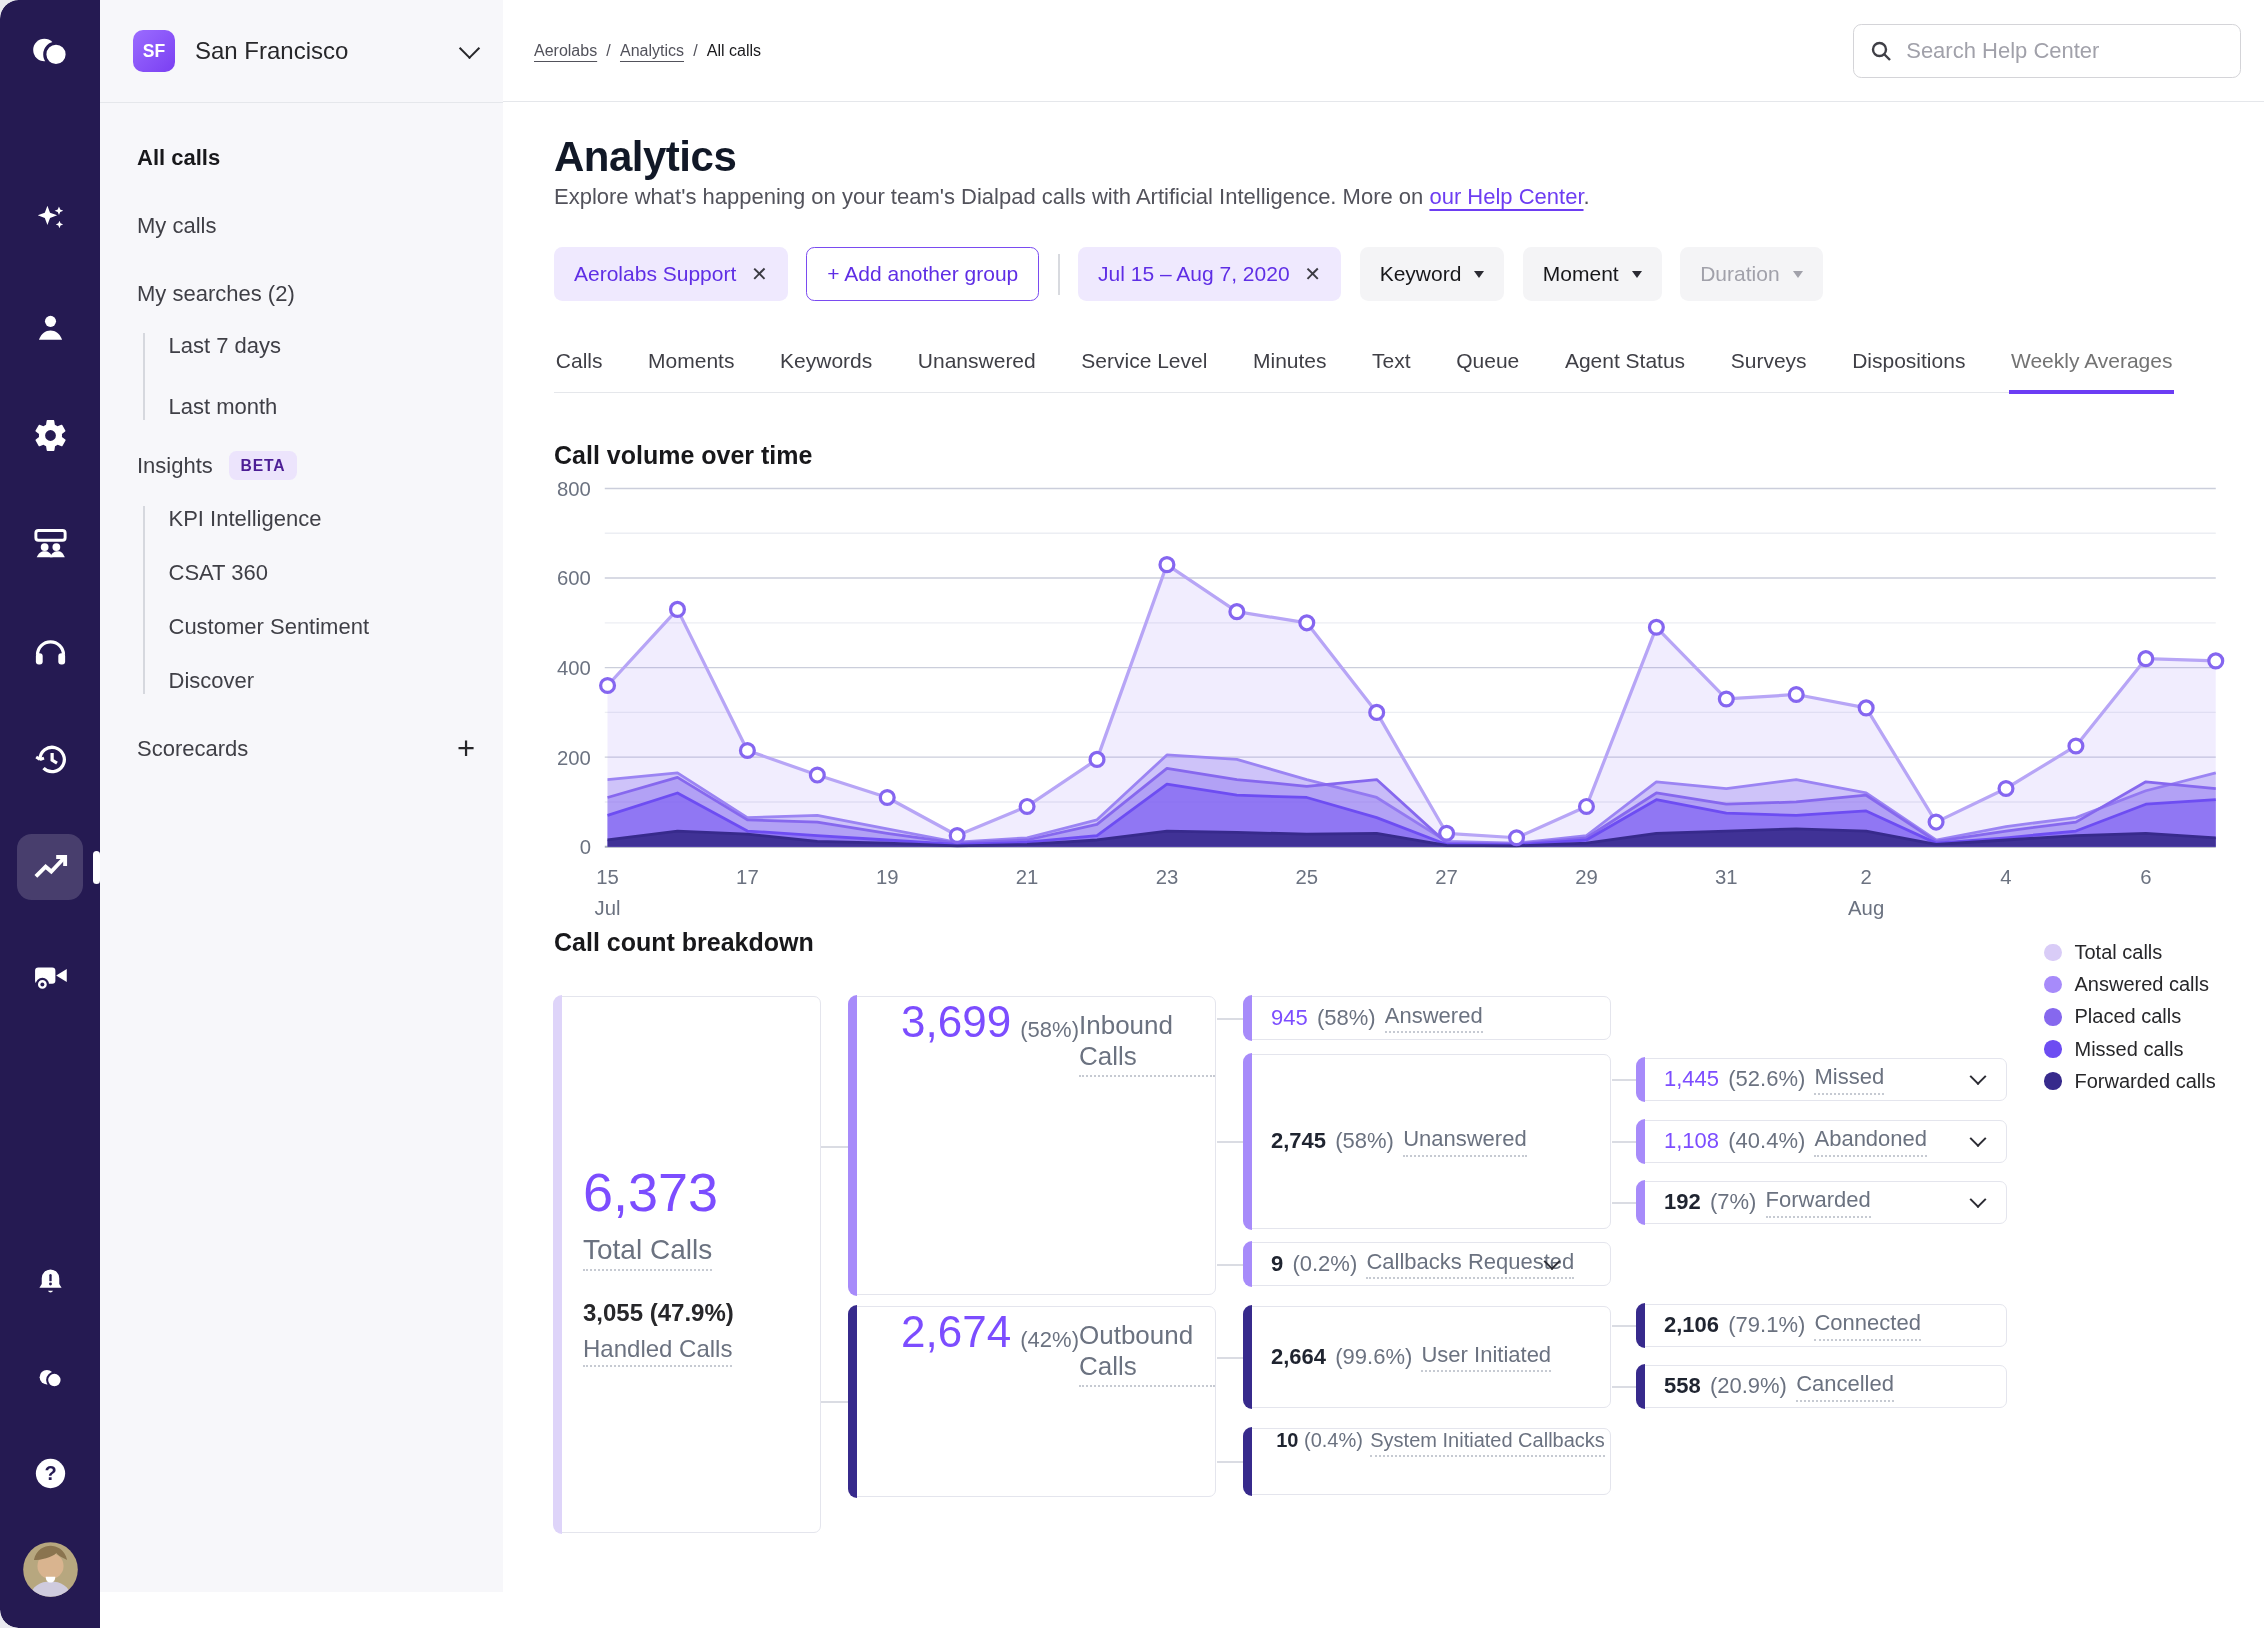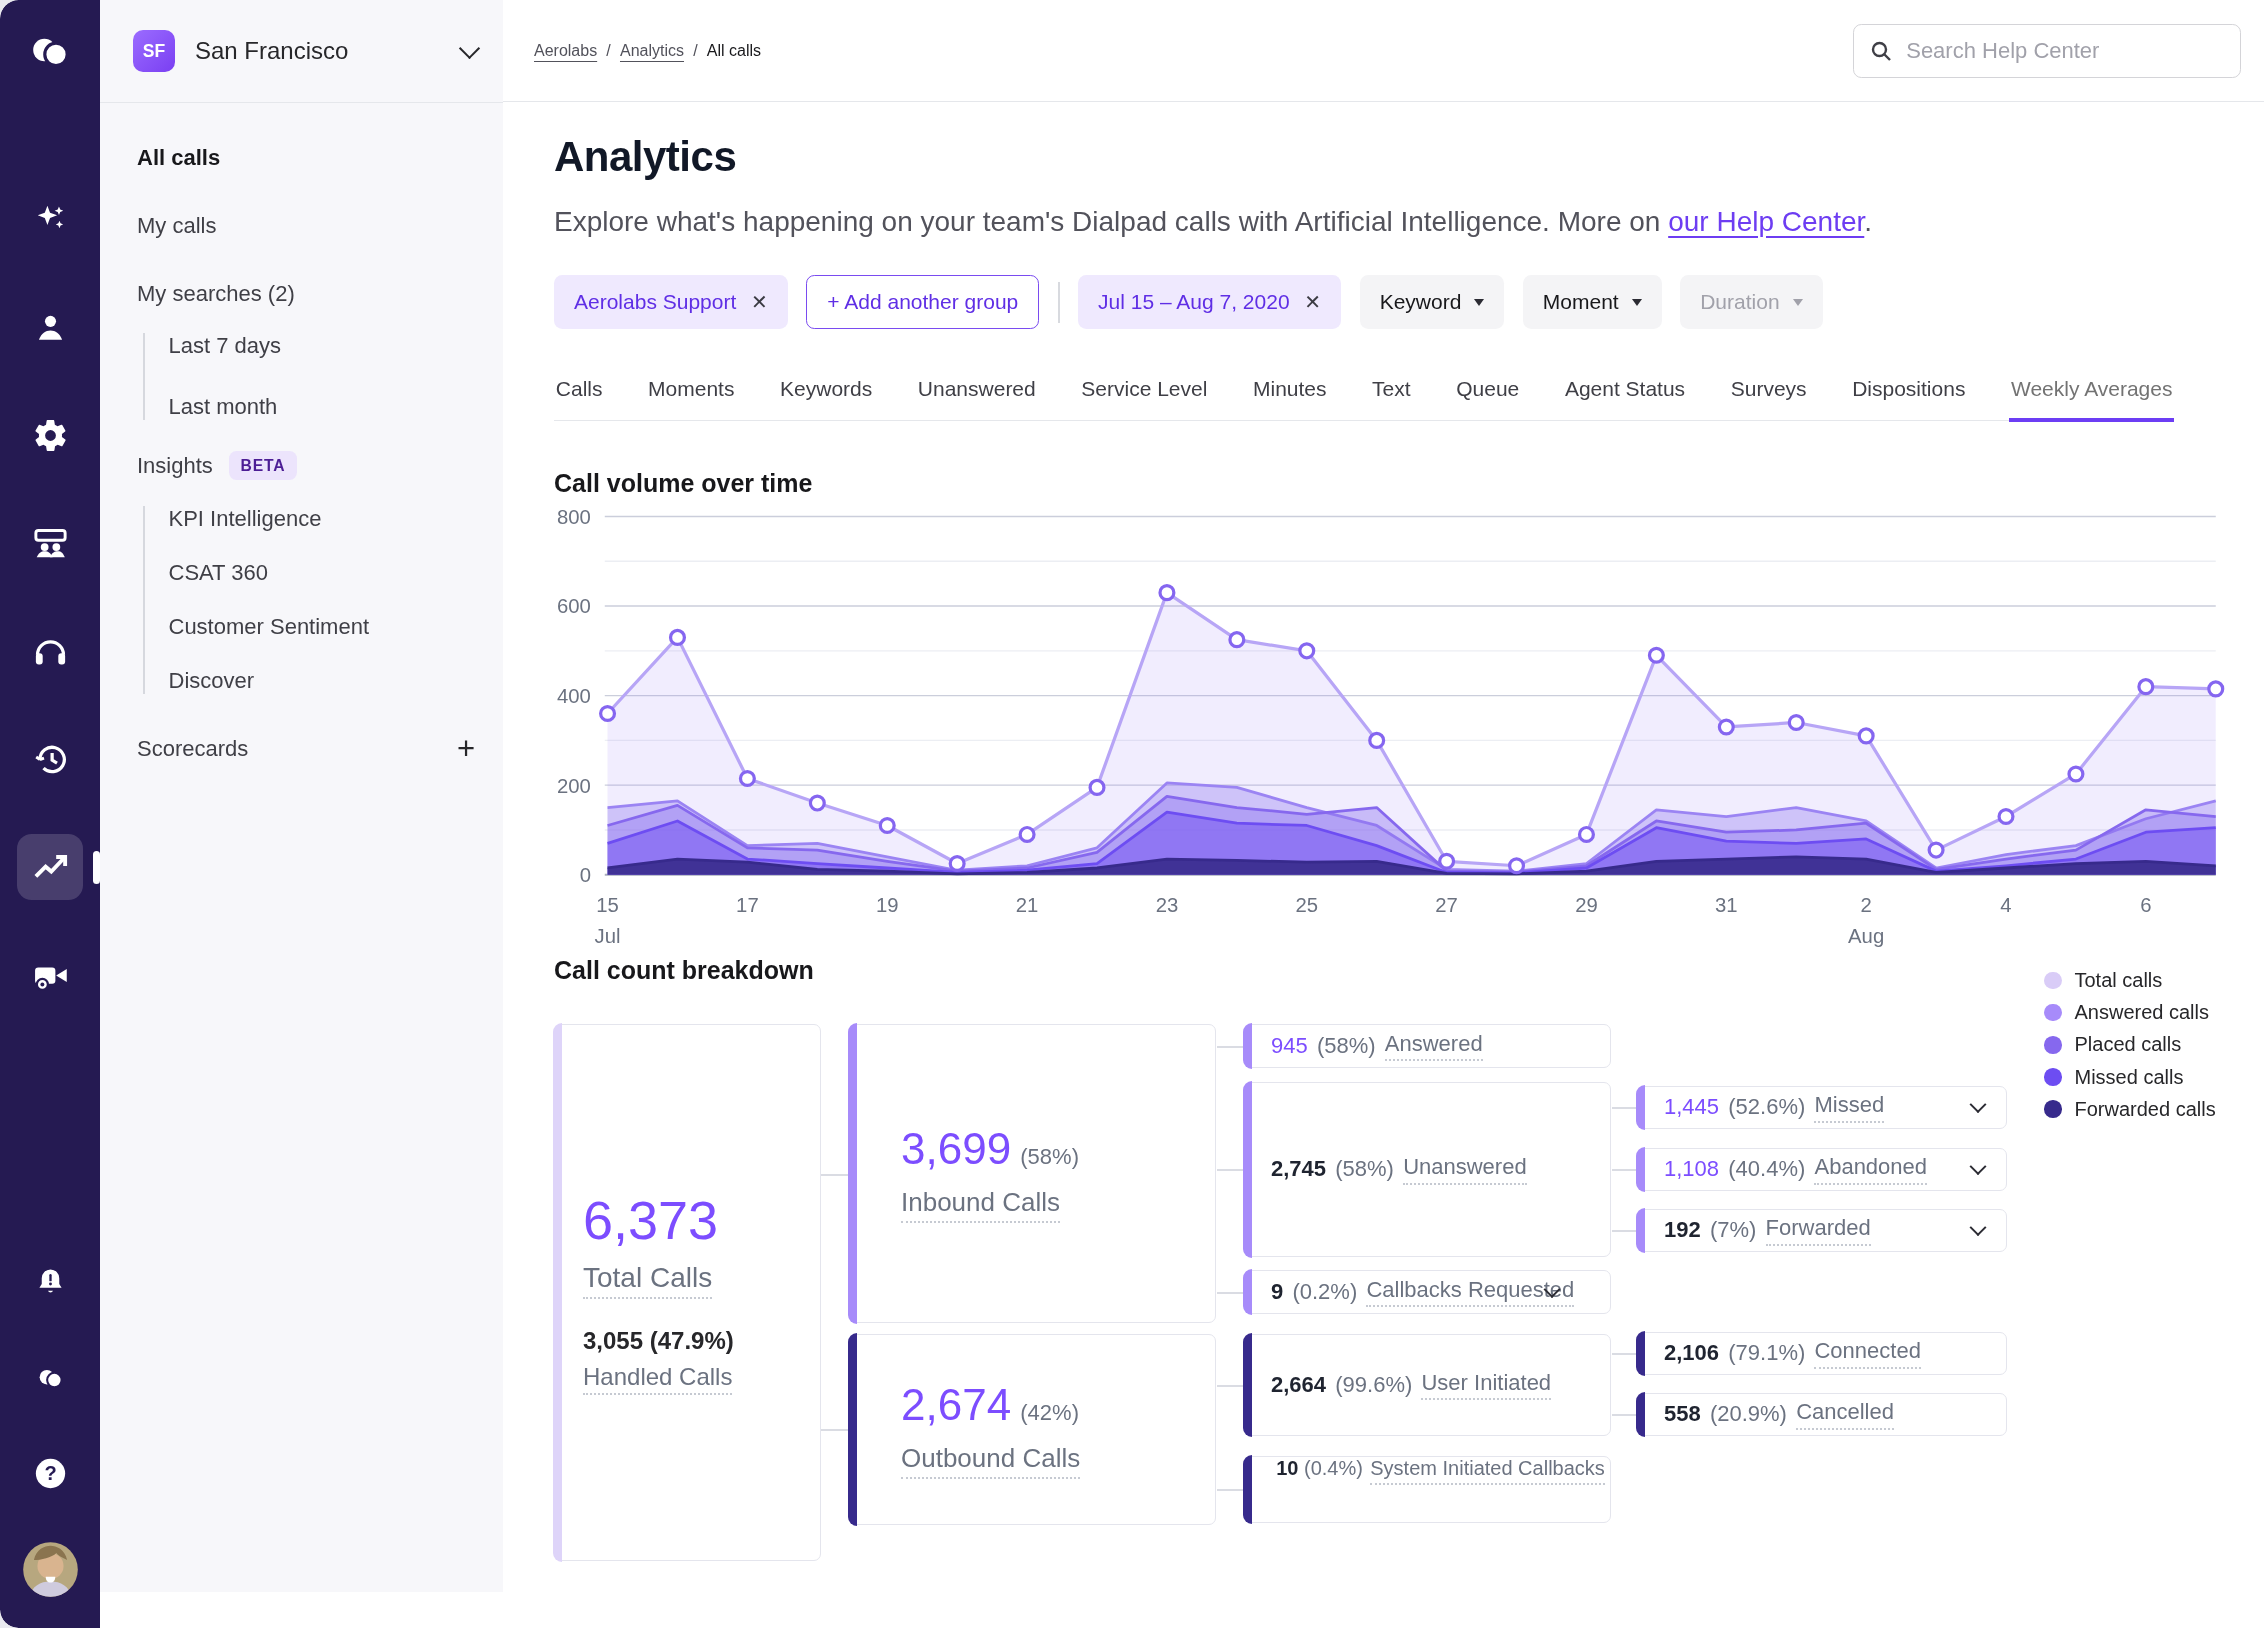--- a/index.html
+++ b/index.html
@@ -35,21 +35,21 @@
   .crumbs{font-size:16px;color:#52525b;}
   .crumbs a{color:#52525b;text-decoration:underline;text-underline-offset:4.6px;cursor:pointer;}
   .crumbs .cur{color:#18181b;}
   .crumbs .sep{margin:0 9.2px;}
   .search{margin-left:auto;width:356px;height:52px;border:1.8px solid #d4d4d8;border-radius:8.3px;display:flex;align-items:center;padding:0 14.8px;background:#fff;}
   .search input{border:0;outline:0;font-size:22px;color:#27272a;flex:1;margin-left:11px;font-family:"Liberation Sans",sans-serif;background:transparent;}
   .search input::placeholder{color:#a1a1aa;}
   
   .content{position:absolute;left:503px;top:102px;right:0;bottom:0;background:#fff;padding:31px 0 0 51px;box-sizing:border-box;}
   h1{font-size:42px;margin:0;color:#111827;letter-spacing:-0.5px;}
-  .desc{font-size:28px;color:#52525b;margin-top:25px;}
+  .desc{font-size:22px;color:#52525b;margin-top:3px;}
   .desc a{color:#6d3df2;text-decoration:underline;text-underline-offset:4.6px;cursor:pointer;}
   
   .chips{display:flex;align-items:center;gap:18.5px;margin-top:37px;}
   .chip{height:54px;border-radius:8.3px;display:flex;align-items:center;padding:0 20px;font-size:21px;box-sizing:border-box;cursor:pointer;}
   .chip.purple{background:#efe9fe;color:#5f2ee5;}
   .chip.outline{background:#fff;border:1.8px solid #7a4bf0;color:#5f2ee5;}
   .chip.gray{background:#f4f4f6;color:#18181b;}
   .chip.gray.dis{color:#a1a1aa;}
   .x{margin-left:14.8px;color:#3b3b43;font-size:20px;}
   .vdiv{width:1.8px;height:41px;background:#d8dadf;}
@@ -75,21 +75,21 @@
   .a-light{background:#a78bfa;}
   .a-dark{background:#372a8c;}
   .sm{display:flex;align-items:center;gap:9.2px;padding-left:26px;font-size:22px;}
   .nb{font-weight:bold;color:#1f2430;}
   .np{color:#7c4dff;font-weight:normal;}
   .pct{color:#6b7280;}
   .lbl{color:#6b7280;}
   .dot-u{border-bottom:2.8px dotted #c6cad2;padding-bottom:2.8px;}
   .chev{position:absolute;right:22px;top:50%;width:10px;height:10px;border-right:2.8px solid #2b2b33;border-bottom:2.8px solid #2b2b33;
         transform:translateY(-70%) rotate(45deg);cursor:pointer;}
-  .bigbox{display:flex;flex-direction:column;justify-content:center;padding-left:51px;}
+  .bigbox{display:flex;justify-content:center;padding-left:51px;}
   .bigval{font-size:44px;color:#7c4dff;}
   .bigval .pct{font-size:22px;margin-left:9.2px;}
   .biglbl{font-size:26px;color:#6b7280;margin-top:13px;align-self:flex-start;}
   .totalbox{display:flex;flex-direction:column;justify-content:center;padding-left:28px;}
   .totalval{font-size:54px;color:#7c4dff;}
   .totallbl{font-size:28px;color:#6b7280;margin-top:11px;align-self:flex-start;}
   .subval{font-size:24px;font-weight:bold;color:#27272a;margin-top:28px;}
   .sublbl{font-size:24px;color:#6b7280;margin-top:7.4px;align-self:flex-start;}
   .two-line{display:flex;flex-direction:row;justify-content:center;gap:7.4px;padding-left:26px;font-size:20px;align-items:flex-start;}
   .conn{position:absolute;height:1.8px;background:#dadce3;}

